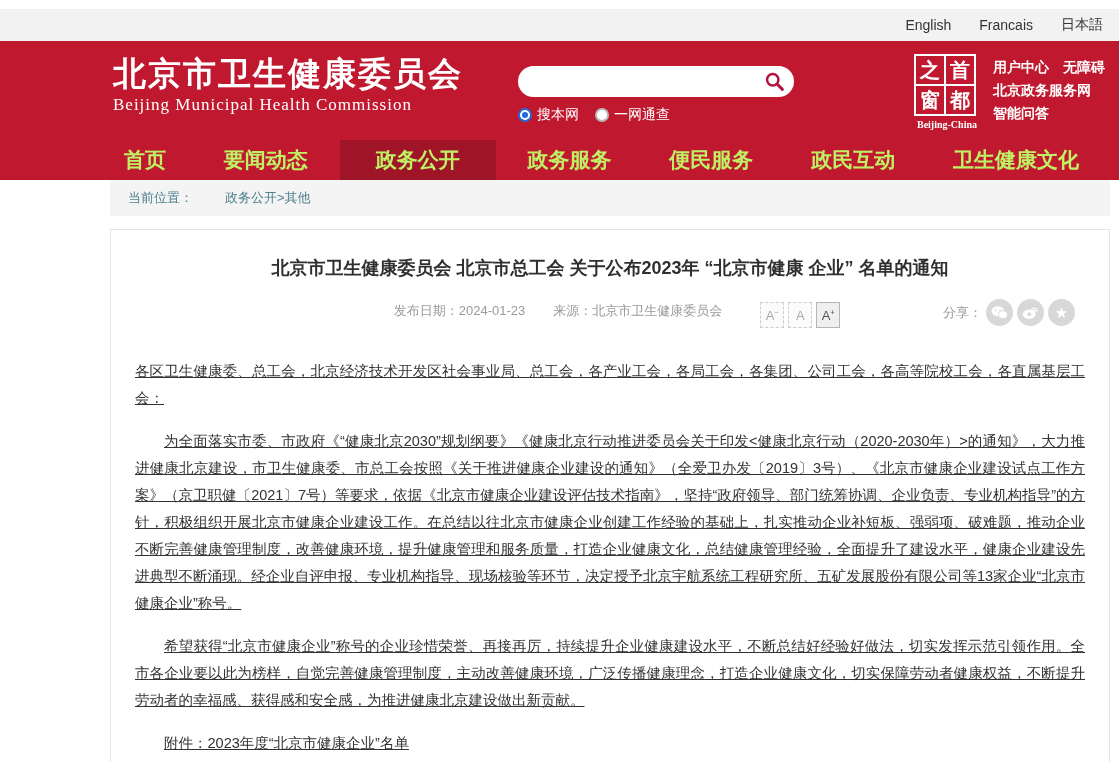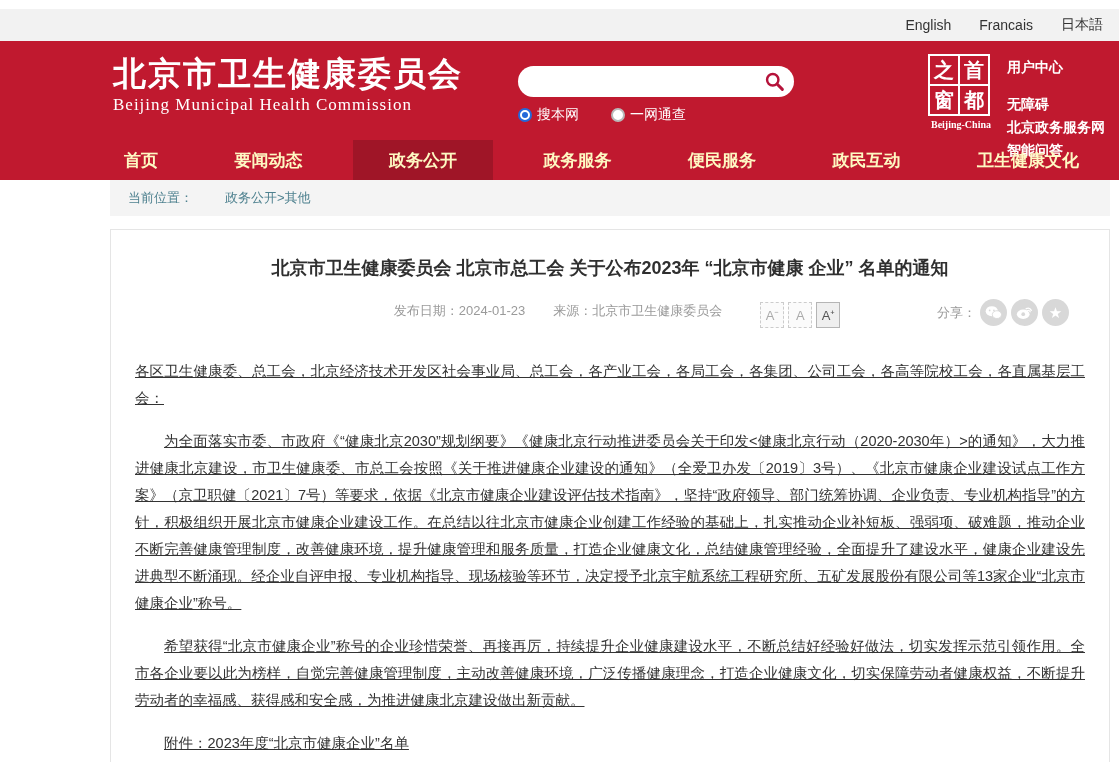--- a/index.html
+++ b/index.html
@@ -16,66 +16,66 @@
   .masthead { background:#c0192f; height:99px; display:flex; align-items:flex-start; }
   .logo-block { margin:14px 0 0 113px; color:#fff; }
   .logo-title { font-size:33px; font-weight:bold; letter-spacing:2px; line-height:38px; }
   .logo-sub { font-family:"Liberation Serif", serif; font-size:17px; letter-spacing:1px; margin-top:2px; }
 
   .search-area { margin-left:55px; margin-top:25px; width:276px; }
   .search-box { position:relative; }
   .search-input { width:276px; height:31px; border:none; border-radius:16px;
     padding:0 38px 0 14px; outline:none; font-size:14px; }
   .search-icon { position:absolute; right:9px; top:5px; width:21px; height:21px; }
-  .search-scopes { display:flex; align-items:center; gap:32px; margin-top:9px;
+  .search-scopes { display:flex; align-items:center; gap:16px; margin-top:9px;
     color:#fff; font-size:14px; }
   .scope { display:flex; align-items:center; gap:5px; cursor:pointer; }
   .radio { width:14px; height:14px; border-radius:50%; background:#fff; position:relative;
     border:2px solid #b9b9b9; display:inline-block; }
   .radio.selected { border:2px solid #2468d9; }
   .radio.selected::after { content:""; position:absolute; left:2px; top:2px;
     width:6px; height:6px; border-radius:50%; background:#2468d9; }
 
   .mast-right { margin-left:auto; margin-top:13px; padding-right:14px;
     display:flex; gap:13px; align-items:flex-start; }
   .badge { width:66px; text-align:center; color:#fff; }
   .badge-grid { width:62px; height:62px; border:2px solid #fff; background:#fff;
     display:grid; grid-template-columns:1fr 1fr; grid-template-rows:1fr 1fr; gap:2px; }
   .badge-cell { background:#c0192f; color:#fff; font-size:20px; font-weight:bold;
     display:flex; align-items:center; justify-content:center; }
   .badge-caption { font-family:"Liberation Serif", serif; font-size:10px; font-weight:bold; margin-top:3px; }
   .quick-links { color:#fff; font-size:14px; font-weight:bold; line-height:23px; margin-top:2px; }
-  .quick-links .row1 { display:flex; gap:14px;flex-direction:column; }
+  .quick-links .row1 { display:flex; gap:14px; }
   .quick-links span { cursor:pointer; display:inline-block; }
 
   
   .nav { background:#c0192f; height:40px; display:flex; justify-content:space-between;
     margin:0; padding:0 14px 0 98px; width:1119px; }
   .nav-item { height:40px; display:flex; align-items:center; justify-content:center;
-    color:#fef9c3; font-size:17px; font-weight:bold; padding:0 26px; cursor:pointer; }
+    color:#bef264; font-size:21px; font-weight:bold; padding:0 26px; cursor:pointer; }
   .nav-item.active { background:#9f1527; padding:0 36px; }
 
   
   .breadcrumb { margin-left:110px; width:1000px; height:36px; background:#f4f4f4;
     display:flex; align-items:center; padding-left:18px; font-size:13px; color:#4e818f; }
   .breadcrumb a { color:#4e818f; text-decoration:none; cursor:pointer;margin-left:32px; }
 
   
   .article-box { margin:13px 0 0 110px; width:1000px; height:611px;
     border:1px solid #e5e5e5; background:#fff; padding:20px 16px 0; overflow:hidden; }
   .article-title { text-align:center; font-size:18px; font-weight:bold; color:#2f2f2f;
     margin:6px 60px 0; line-height:24px; }
   .meta-row { position:relative; margin-top:22px; display:flex; align-items:flex-start;
     justify-content:center; font-size:13px; color:#9a9a9a; }
   .meta-item { margin:0 14px; }
   .font-controls { display:inline-flex; gap:4px; margin-left:24px; }
   .font-btn { width:24px; height:26px; border:1px dashed #ccc; background:#fbfbfb;
     color:#aaa; font-size:13px; display:flex; align-items:center; justify-content:center; cursor:pointer; }
   .font-btn.solid { border:1px solid #b5b5b5; background:#efefef; color:#555; }
-  .share-group { position:absolute; right:24px; top:-3px; display:flex; align-items:center; gap:4px; }
+  .share-group { position:absolute; right:18px; top:-3px; display:flex; align-items:center; gap:4px; }
   .share-label { color:#9a9a9a; font-size:13px; }
   .share-circle { width:27px; height:27px; border-radius:50%; background:#d8d8d8;
     display:flex; align-items:center; justify-content:center; cursor:pointer; }
   .share-circle svg { display:block; }
   .share-star { color:#fff; font-size:15px; line-height:1; }
 
   
   .article-body { margin:30px 8px 0; font-size:14.5px; color:#333; line-height:27px;
     text-align:justify; }
   .article-body p { margin-bottom:16px;text-decoration:underline; }

